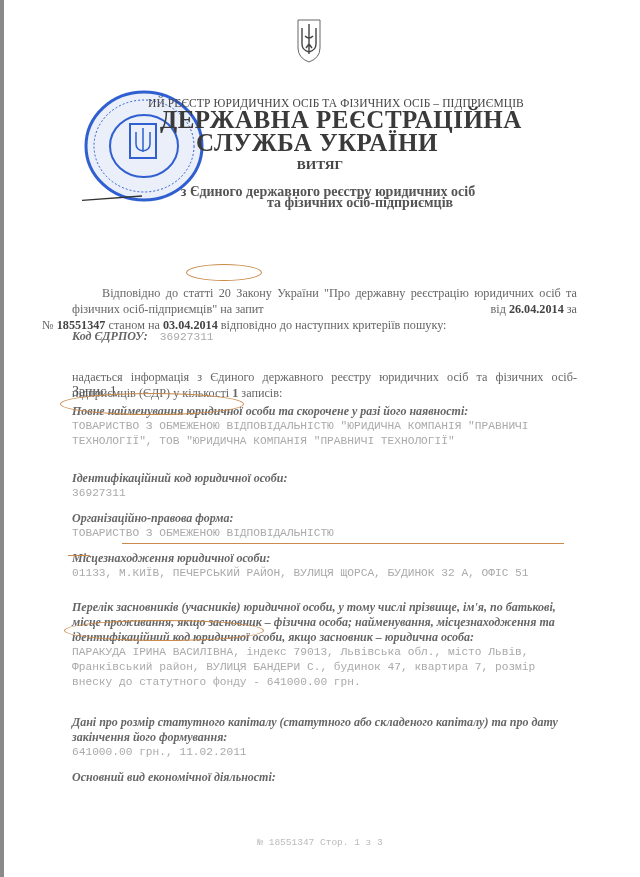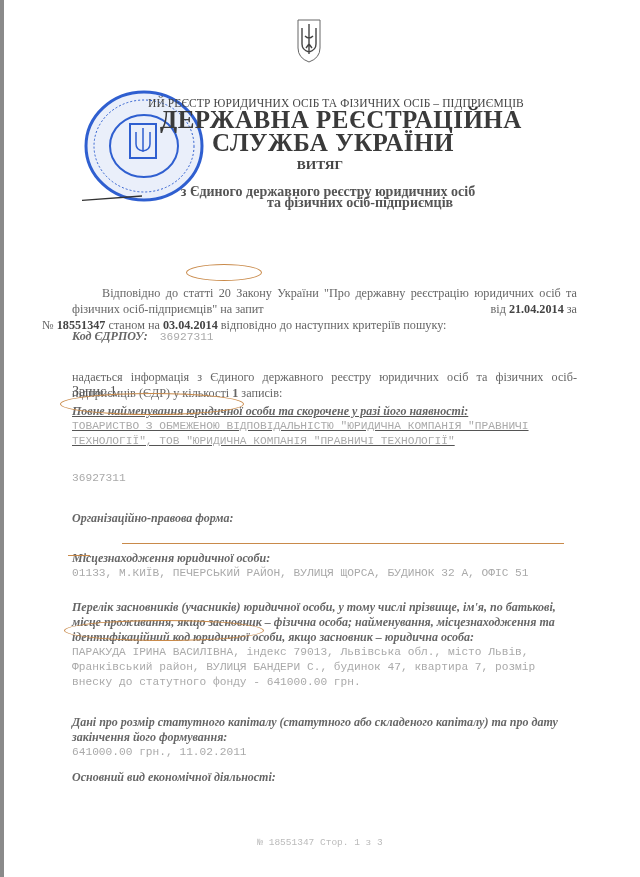--- a/index.html
+++ b/index.html
@@ -5,21 +5,21 @@
     html, body { margin: 0; padding: 0; }
     body {
       width: 640px; height: 877px; background: #ffffff; position: relative; overflow: hidden;
       font-family: "Liberation Serif", "DejaVu Serif", serif; color: #555;
     }
     .left-edge { position: absolute; left: 0; top: 0; width: 4px; height: 877px; background: #8a8a8a; }
     .emblem { position: absolute; left: 296px; top: 18px; width: 26px; height: 46px; }
     .stamp { position: absolute; left: 82px; top: 88px; width: 128px; height: 118px; }
     .hdr-line { position: absolute; left: 148px; top: 97px; font-size: 11.5px; color: #444; letter-spacing: 0.1px; white-space: nowrap; }
     .title1 { position: absolute; left: 160px; top: 106px; font-size: 25px; font-weight: bold; color: #3a3a3a; white-space: nowrap; letter-spacing: 0.5px; }
-    .title2 { position: absolute; left: 196px; top: 129px; font-size: 25px; font-weight: bold; color: #3a3a3a; white-space: nowrap; letter-spacing: 0.5px; margin-left: 16px; }
+    .title2 { position: absolute; left: 196px; top: 129px; font-size: 25px; font-weight: bold; color: #3a3a3a; white-space: nowrap; letter-spacing: 0.5px; }
     .vytyag { position: absolute; left: 0; width: 640px; text-align: center; top: 157px; font-size: 13.5px; font-weight: bold; color: #444; }
     .sub1, .sub2 { position: absolute; left: 0; width: 640px; text-align: center; font-size: 14px; font-weight: bold; color: #555; padding-left: 40px; }
     .sub1 { top: 184px; padding-left: 16px; box-sizing: border-box; }
     .sub2 { top: 195px; }
     .para { position: absolute; left: 72px; width: 505px; font-size: 12.2px; line-height: 16px; color: #666; margin-top: 48px; }
     .p1 { top: 237px; text-indent: 30px; text-align: justify; }
     .p1 b { color: #444; }
     .row-right { float: right; }
     .mono { font-family: "Liberation Mono", "DejaVu Sans Mono", monospace; color: #aaa; font-size: 11.2px; }
     .label-bi { font-weight: bold; font-style: italic; color: #666; font-size: 12px; }
@@ -52,21 +52,21 @@
 <div class="title1">ДЕРЖАВНА РЕЄСТРАЦІЙНА</div>
 <div class="title2">СЛУЖБА УКРАЇНИ</div>
 <div class="vytyag">ВИТЯГ</div>
 <div class="sub1">з Єдиного державного реєстру юридичних осіб</div>
 <div class="sub2">та фізичних осіб-підприємців</div>
 
 <div class="para p1">
   <span>Відповідно до статті 20 Закону України "Про державну реєстрацію юридичних осіб та фізичних осіб-підприємців" на запит</span>
   <span class="row-right">
     <span>від</span>
-    <b>21.04.2014</b>
+    <b>26.04.2014</b>
     <span>за</span>
   </span>
   <br>
   <span style="margin-left:-30px">№</span>
   <b>18551347</b>
   <span>станом на</span>
   <b>03.04.2014</b>
   <span>відповідно до наступних критеріїв пошуку:</span>
 </div>
 <div class="oval" style="left:186px;top:264px;width:74px;height:15px;"></div>
@@ -77,32 +77,34 @@
 </div>
 
 <div class="para" style="top:321px;text-align:justify;">
   <span>надається інформація з Єдиного державного реєстру юридичних осіб та фізичних осіб-підприємців (ЄДР) у кількості</span>
   <b>1</b>
   <span>записів:</span>
 </div>
 
 <div class="block" style="top:347px;font-size:14px;color:#555;">Запис 1</div>
 
-<div class="block" style="top:367px;text-decoration:underline;">
+<div class="block" style="top:367px;">
   <div class="label-bi">Повне найменування юридичної особи та скорочене у разі його наявності:</div>
   <div class="mono">ТОВАРИСТВО З ОБМЕЖЕНОЮ ВІДПОВІДАЛЬНІСТЮ "ЮРИДИЧНА КОМПАНІЯ "ПРАВНИЧІ ТЕХНОЛОГІЇ", ТОВ "ЮРИДИЧНА КОМПАНІЯ "ПРАВНИЧІ ТЕХНОЛОГІЇ"</div>
 </div>
 <div class="oval" style="left:60px;top:393px;width:182px;height:20px;"></div>
 
 <div class="block" style="top:434px;">
+  <div class="label-bi">Ідентифікаційний код юридичної особи:</div>
   <div class="mono">36927311</div>
 </div>
 
 <div class="block" style="top:474px;">
   <div class="label-bi">Організаційно-правова форма:</div>
+  <div class="mono">ТОВАРИСТВО З ОБМЕЖЕНОЮ ВІДПОВІДАЛЬНІСТЮ</div>
 </div>
 
 <div class="block" style="top:514px;">
   <div class="label-bi">Місцезнаходження юридичної особи:</div>
   <div class="mono">01133, М.КИЇВ, ПЕЧЕРСЬКИЙ РАЙОН, ВУЛИЦЯ ЩОРСА, БУДИНОК 32 А, ОФІС 51</div>
 </div>
 <div class="uline" style="left:122px;top:543px;width:442px;"></div>
 <div class="uline" style="left:68px;top:555px;width:22px;"></div>
 
 <div class="block" style="top:563px;">

